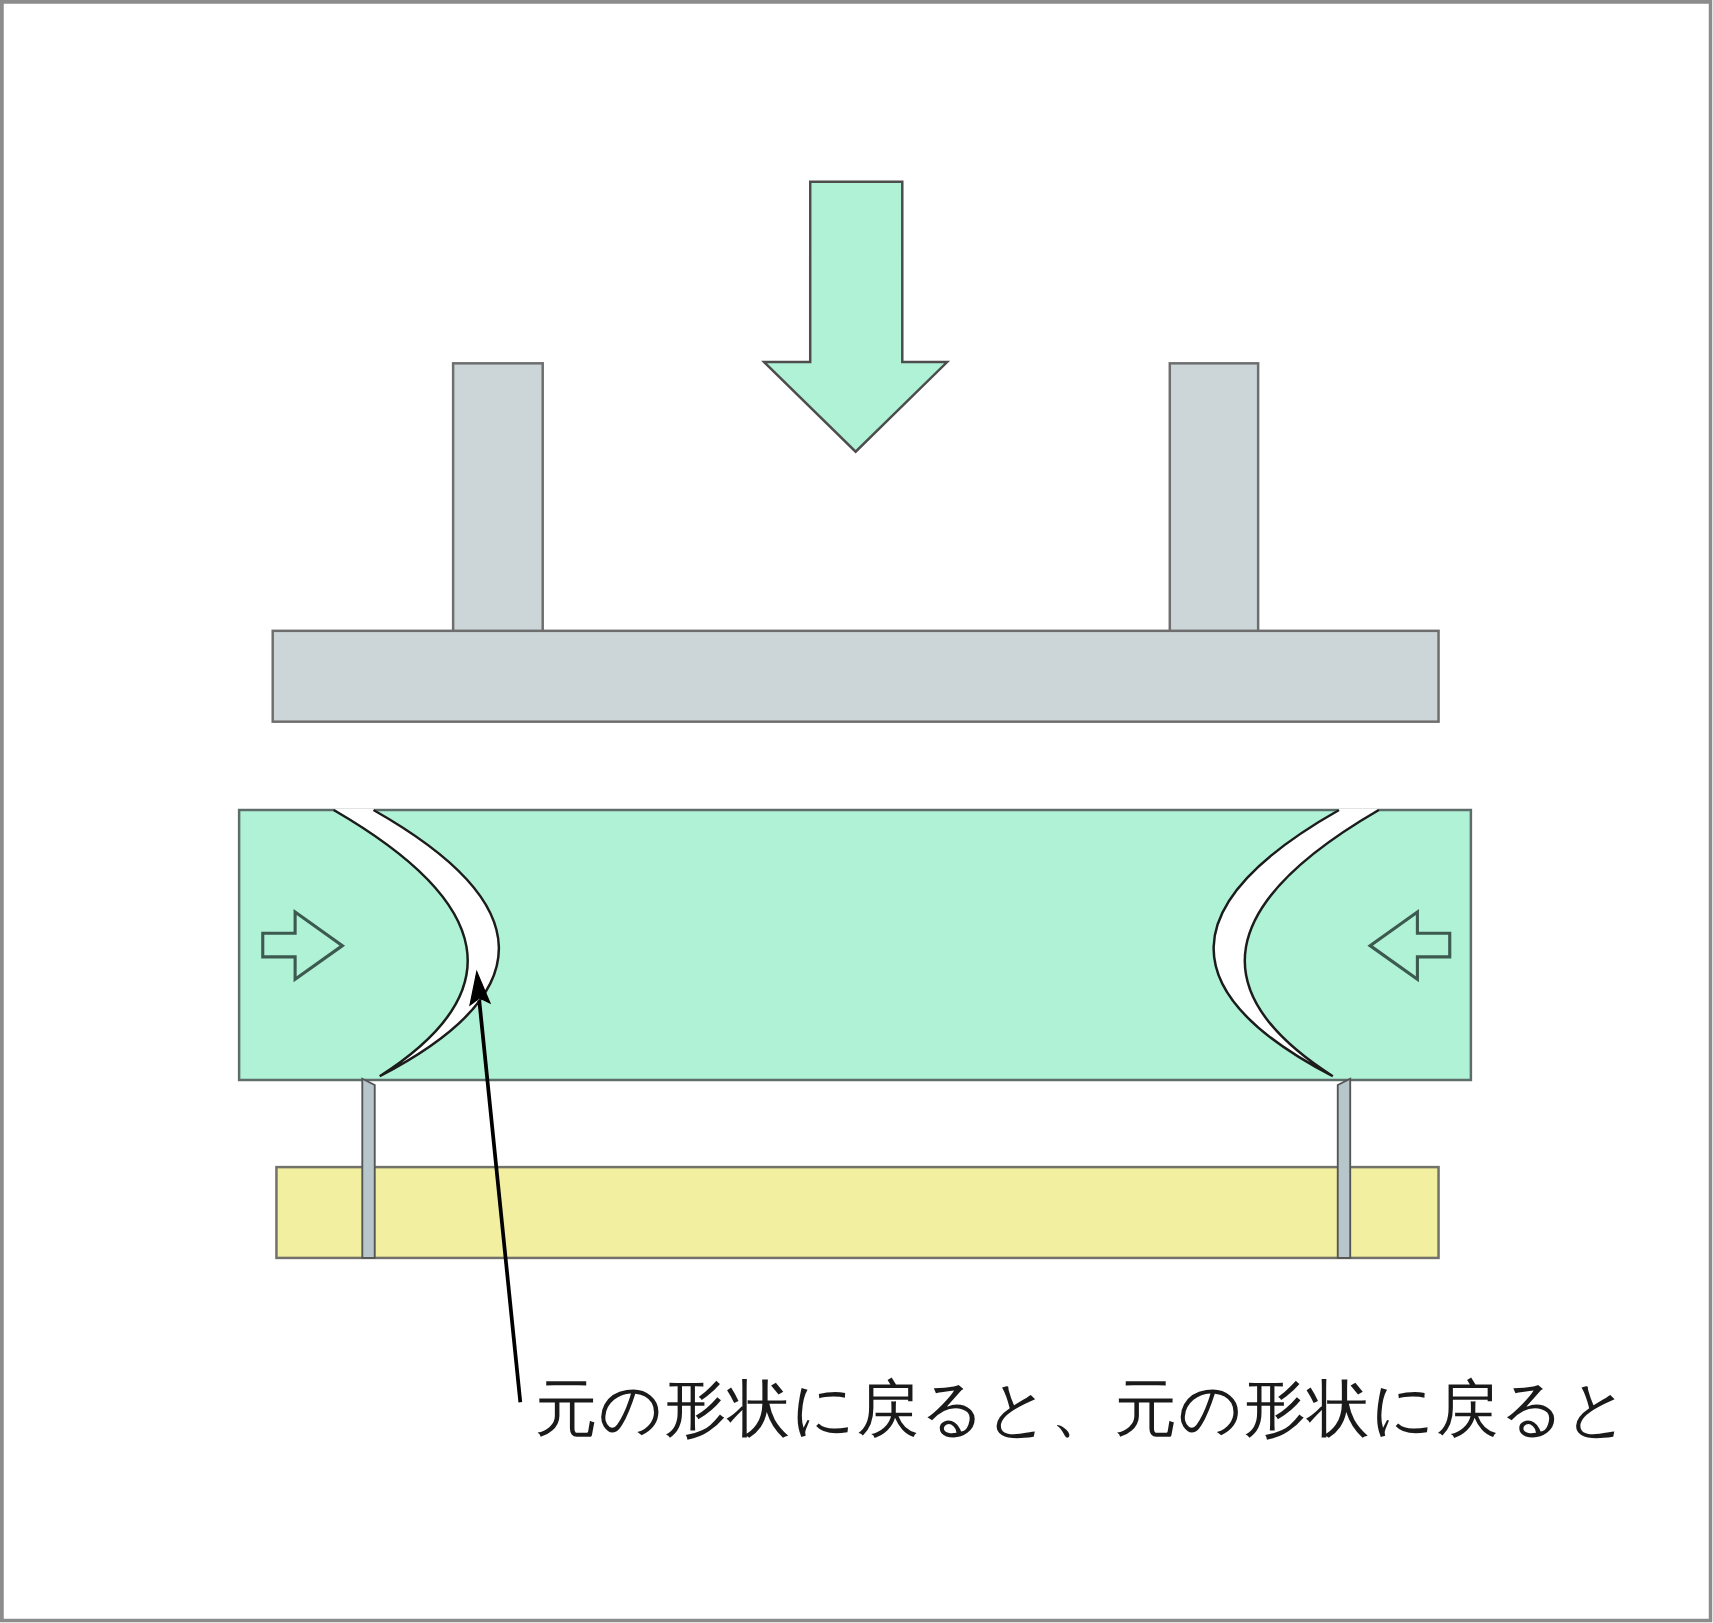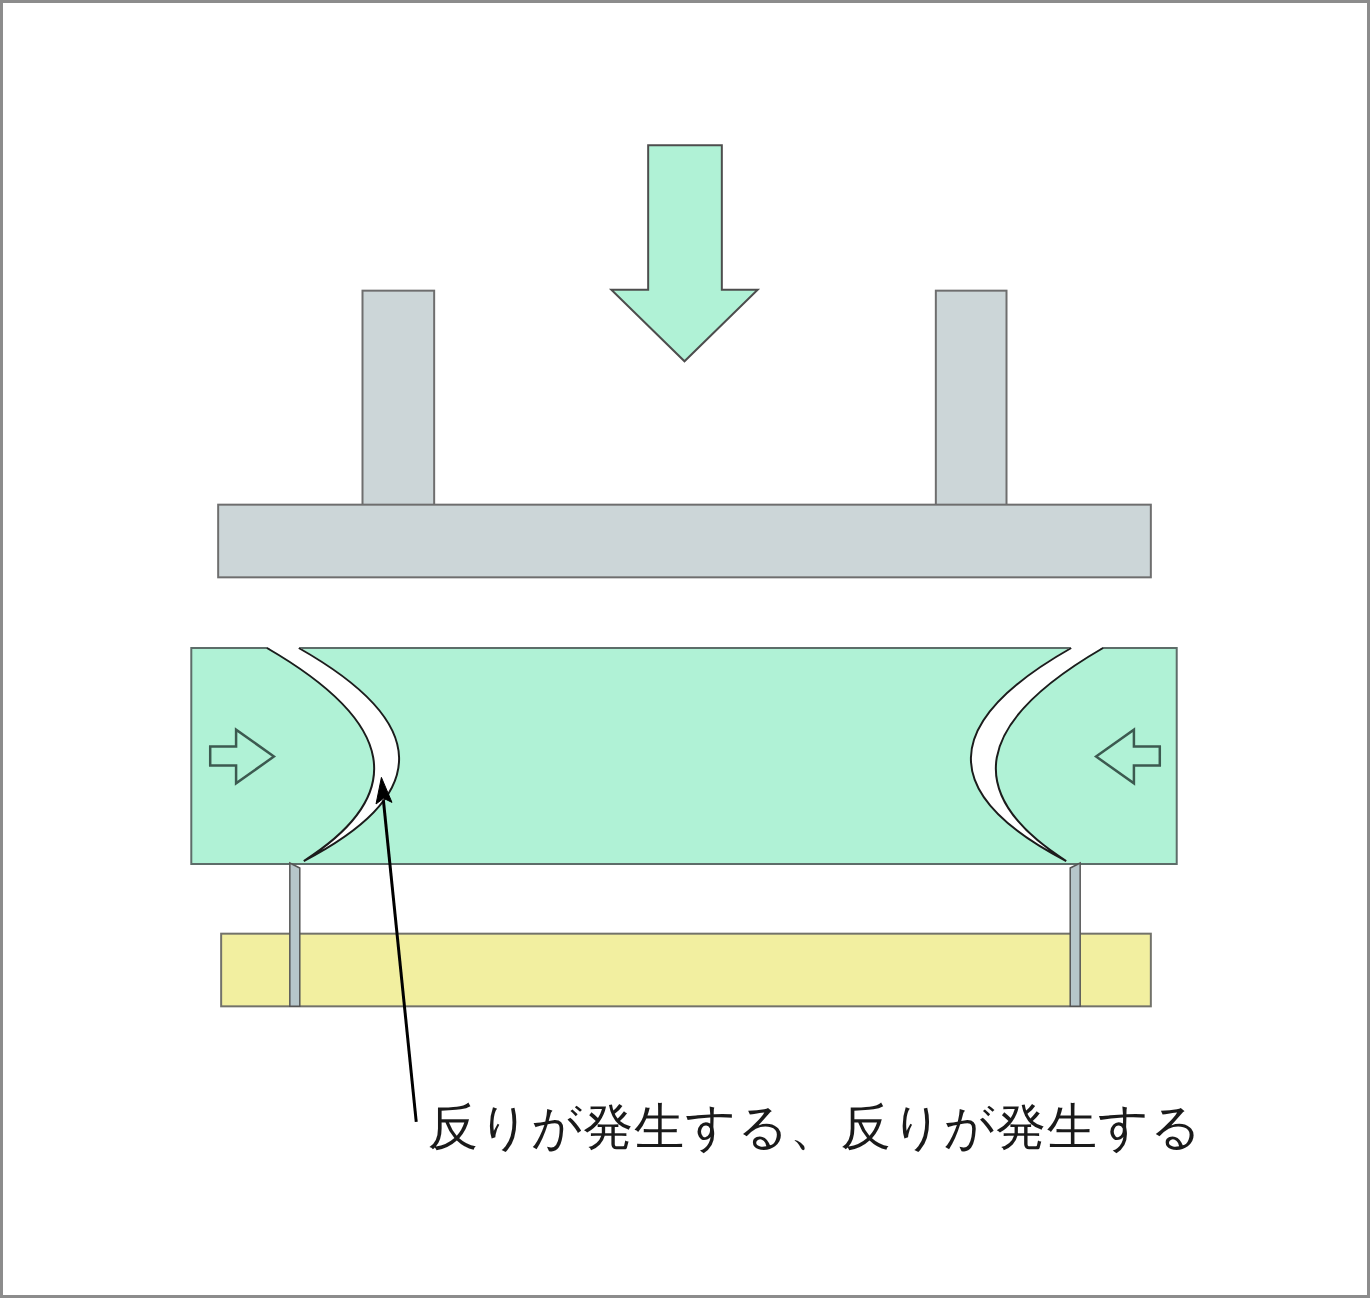--- a/index.html
+++ b/index.html
@@ -71,15 +71,15 @@
     <path d="M1105,647 Q910,761 1068,862 Q874,761 1073,647 Z" style="fill:var(--gap-white); stroke:none;"></path>
     <path d="M1105,648 Q910,761 1068,862 M1073,648 Q874,761 1068,862" style="fill:none; stroke:var(--crescent-stroke); stroke-width:2;"></path>
 
     <polygon points="208,747 234,747 234,730 272,757 234,784 234,766 208,766" style="fill:none; stroke:var(--small-arrow-stroke); stroke-width:2.5;"></polygon>
     <polygon points="1162,747 1136,747 1136,730 1098,757 1136,784 1136,766 1162,766" style="fill:none; stroke:var(--small-arrow-stroke); stroke-width:2.5;"></polygon>
 
     <line x1="415" y1="1124" x2="382" y2="801" style="stroke:#000000; stroke-width:3;"></line>
     <path d="M380,778 L390.6,803.1 L382.2,799 L374.6,804.7 Z" style="fill:#000000; stroke:#000000; stroke-width:1;"></path>
   </svg>
 
-  <div class="caption">反りが発生する、反りが発生する</div>
+  <div class="caption">元の形状に戻ると、元の形状に戻ると</div>
 
 </div>
 
 </body></html>

